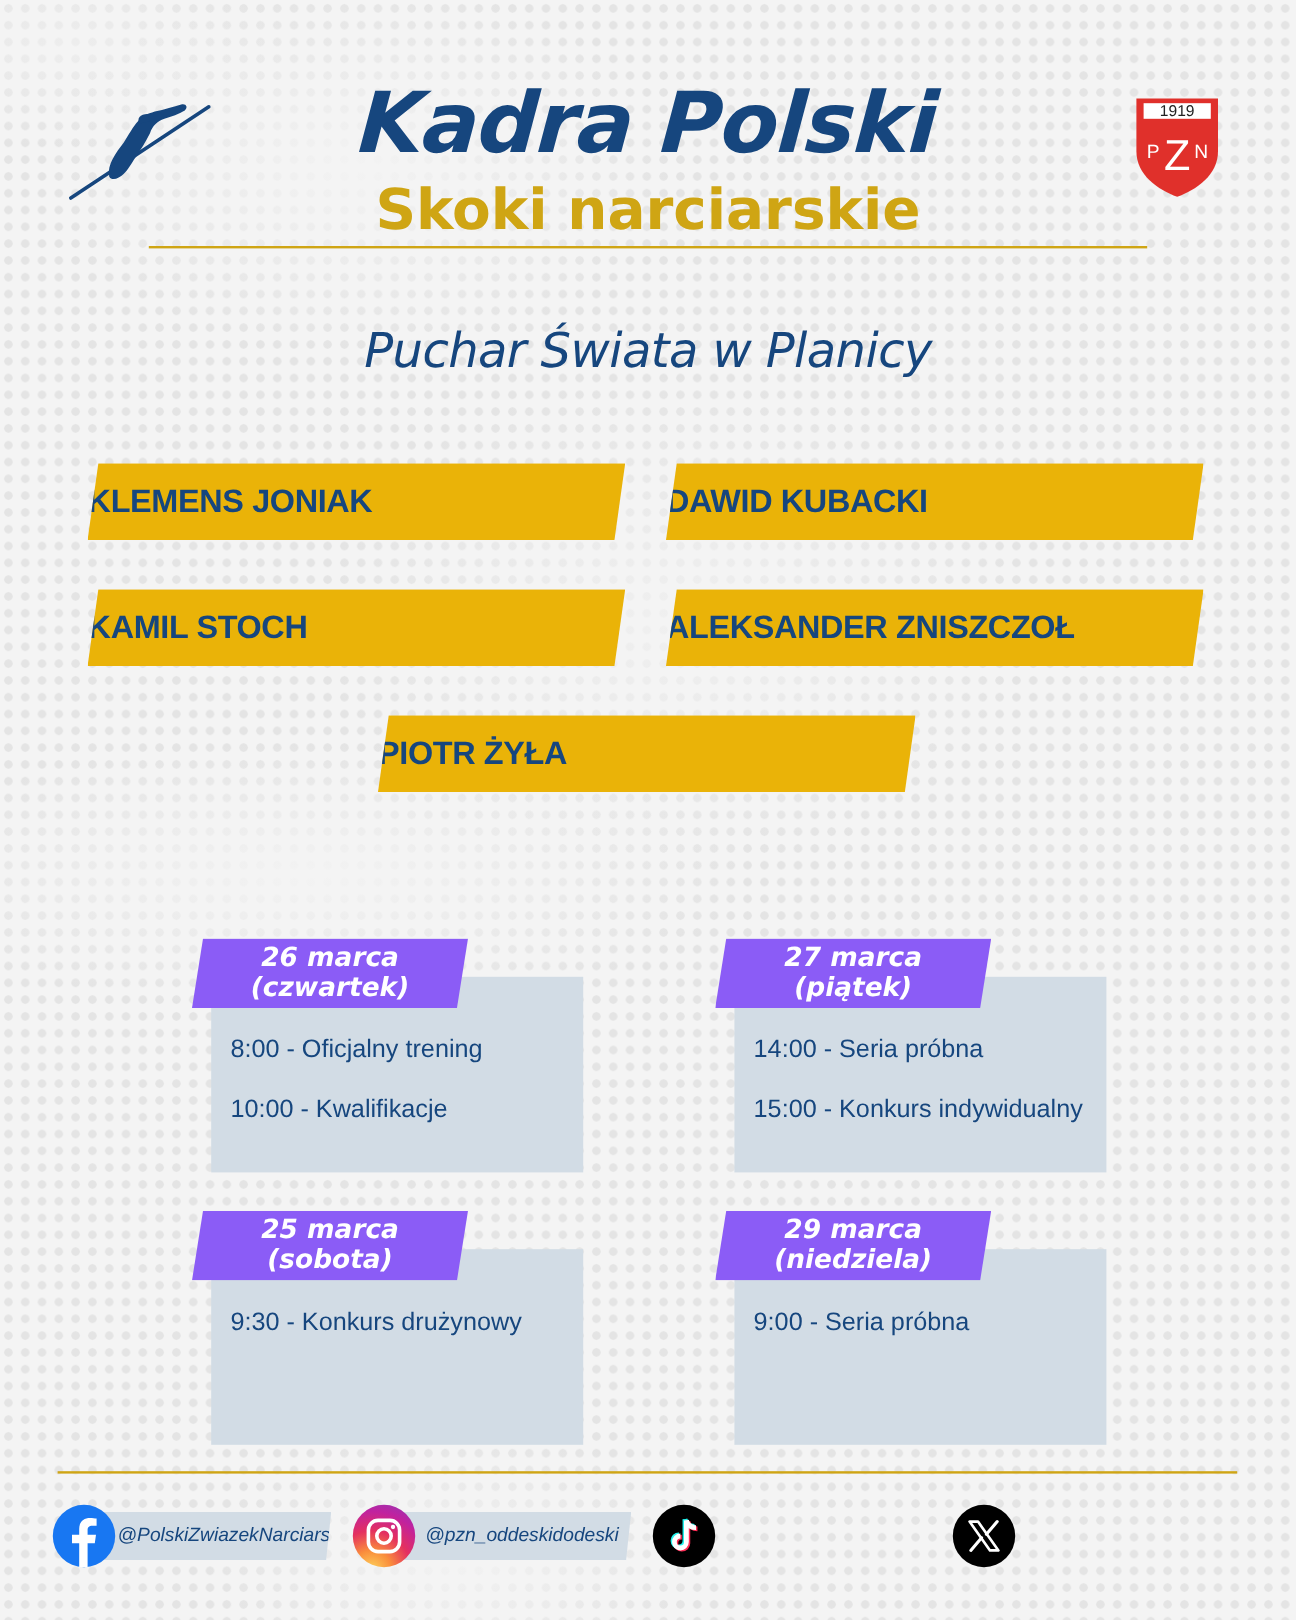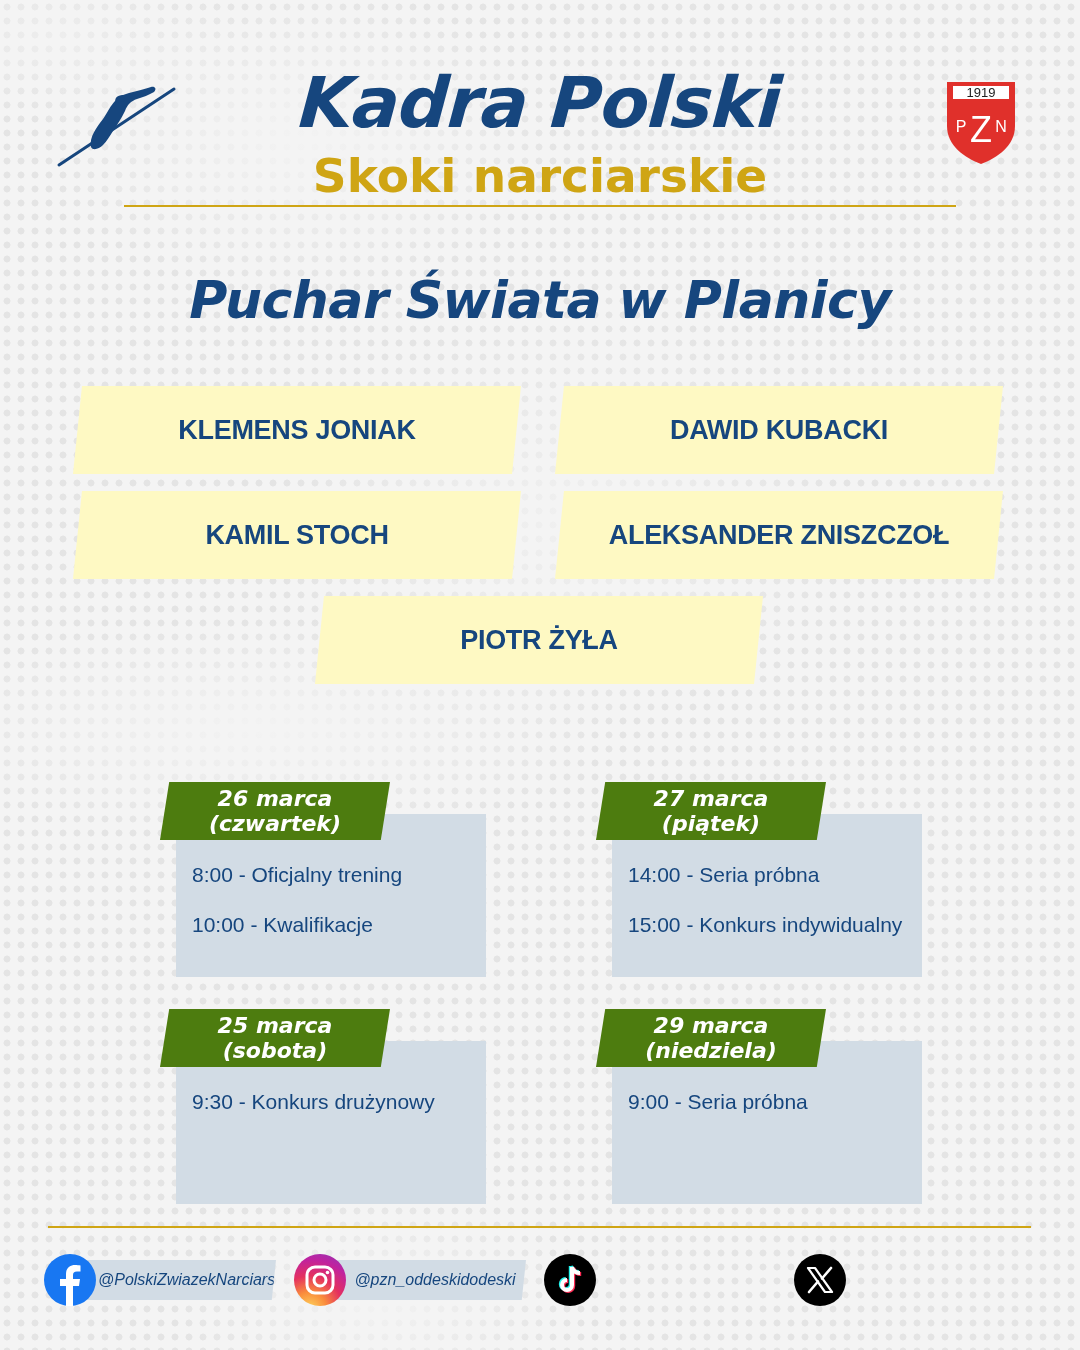--- a/index.html
+++ b/index.html
@@ -40,45 +40,45 @@
     .subtitle {
       left: 0; width: 1080px; top: 148px; text-align: center;
       font-family: "DejaVu Sans", sans-serif; font-weight: bold;
       font-size: 47px; color: #cfa514; letter-spacing: 0px;
     }
     .header-rule {
       left: 124px; top: 205px; width: 832px; height: 2px; background: #cfa514;
     }
     .event-title {
       left: 0; width: 1080px; top: 270px; text-align: center;
-      font-family: "DejaVu Sans", sans-serif; font-weight: bold; font-style: italic;
-      font-size: 52px; color: #16467e; letter-spacing: -0.5px;
+      font-family: "DejaVu Sans", sans-serif; font-weight: normal; font-style: italic;
+      font-size: 40px; color: #16467e; letter-spacing: -0.5px;
     }
 
     
     .athlete-card {
       position: absolute; z-index: 1;
-      width: 448px; height: 88px;
-      background: #fef9c3;
+      width: 448px; height: 64px;
+      background: #eab308;
       clip-path: polygon(2% 0, 100% 0, 98% 100%, 0 100%);
-      display: flex; align-items: center; justify-content: center;
+      display: flex; align-items: center; justify-content: flex-start;
     }
     .athlete-name {
       font-family: "Liberation Sans", sans-serif; font-weight: bold;
       font-size: 27px; color: #16467e; letter-spacing: -0.3px;
     }
 
     
     .day-box {
       position: absolute; z-index: 1;
       width: 310px; height: 163px; background: #d2dce5;
     }
     .day-tab {
       position: absolute; z-index: 2;
-      width: 230px; height: 58px; background: #4d7c0f;
+      width: 230px; height: 58px; background: #8b5cf6;
       clip-path: polygon(4% 0, 100% 0, 96% 100%, 0 100%);
       display: flex; flex-direction: column; align-items: center; justify-content: center;
       color: #ffffff; font-family: "DejaVu Sans", sans-serif; font-weight: bold; font-style: italic;
       font-size: 22px; line-height: 25px;
     }
     .day-events {
       position: absolute; left: 16px; top: 48px;
       display: flex; flex-direction: column; gap: 25px;
     }
     .day-event {

